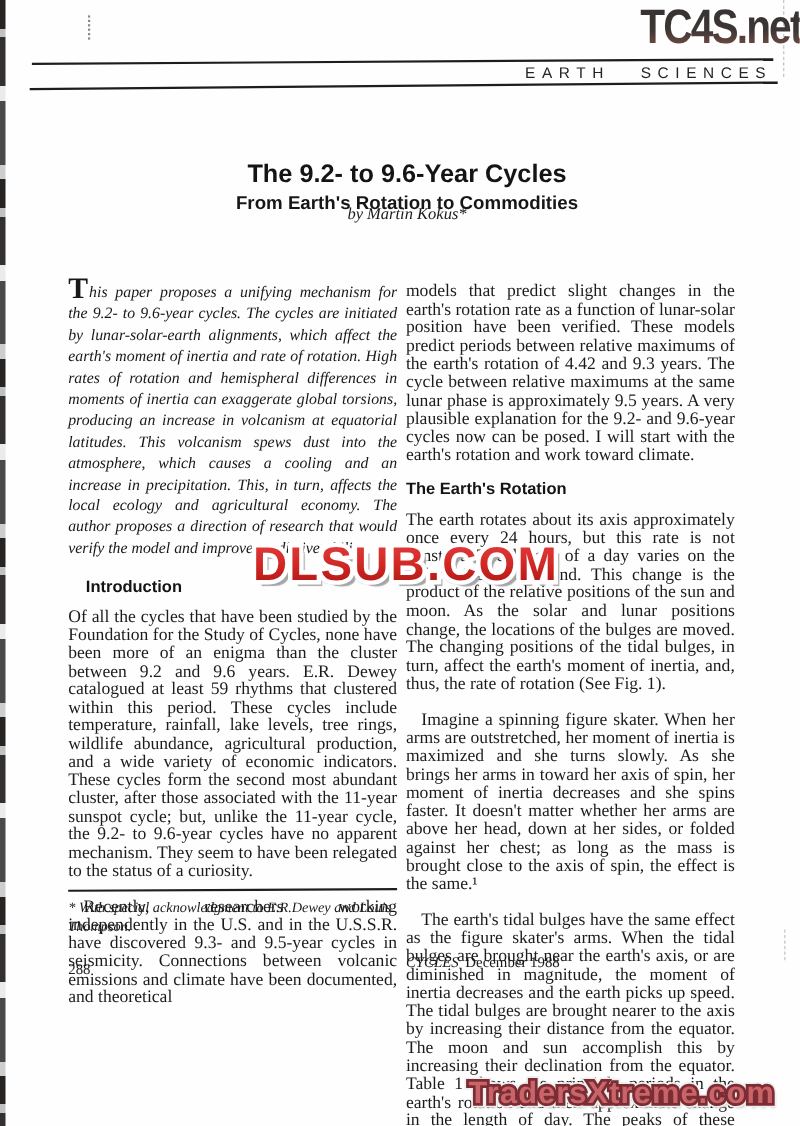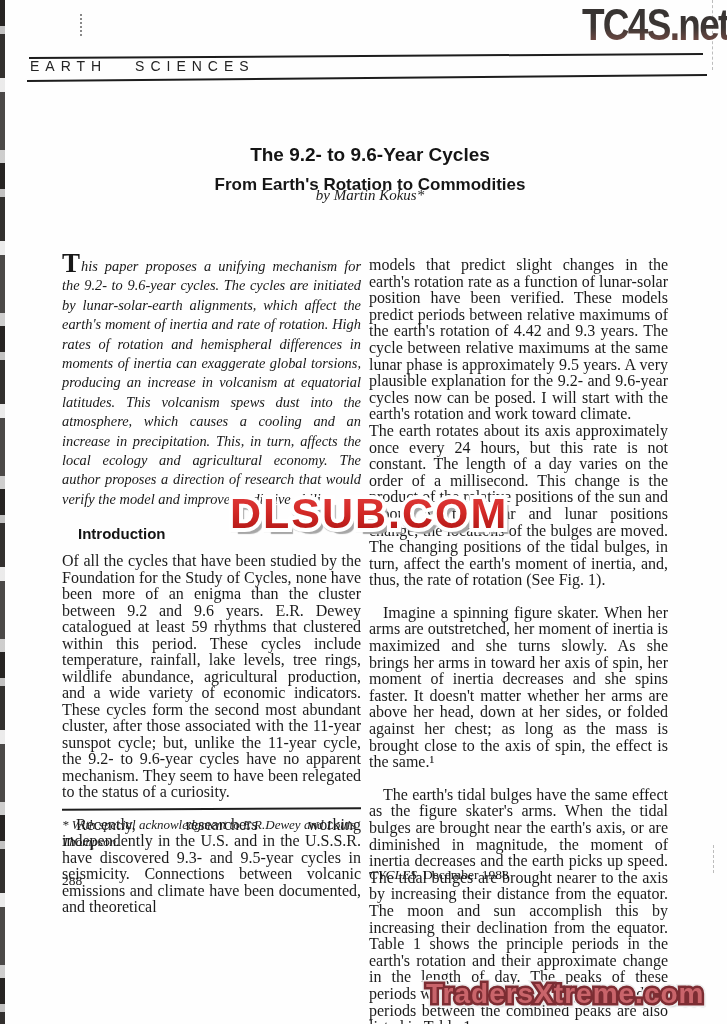--- a/index.html
+++ b/index.html
@@ -21,21 +21,21 @@
     border-left:2px dotted rgba(40,40,40,.55);}
   .speck-b{position:absolute;left:712px;top:0px;width:2px;height:70px;
     border-left:1px dashed rgba(40,40,40,.3);}
   .speck-c{position:absolute;left:713px;top:845px;width:2px;height:28px;
     border-left:1px dashed rgba(40,40,40,.3);}
   
   .rule{position:absolute;background:#1d1d1d;height:2px;}
   .rule-1{left:29px;top:55px;width:674px;transform:rotate(-.35deg);}
   .rule-2{left:27px;top:77px;width:680px;transform:rotate(-.5deg);}
   .section-label{
-    position:absolute;left:30px;top:58px;width:672px;text-align:left;
+    position:absolute;left:30px;top:58px;width:672px;text-align:right;
     font-family:"Liberation Sans", sans-serif;font-size:14px;color:#242424;
     letter-spacing:6px;word-spacing:18px;
   }
   
   .wm-tc4s{
     position:absolute;right:-2px;top:0px;
     font-family:"Liberation Sans", sans-serif;font-weight:bold;
     font-size:44px;letter-spacing:-2px;
     transform:scaleX(.84);transform-origin:right top;
     color:#3b3330;
@@ -61,21 +61,21 @@
   }
   .wm-traders{left:426px;top:978px;font-size:28px;letter-spacing:1px;}
   .wm-traders .back{color:#f2f2f2;-webkit-text-stroke:8px #efefef;
     text-shadow:3px 4px 2px #c7c7c7;}
   .wm-traders .mid{color:#7c2d33;-webkit-text-stroke:5px #7c2d33;}
   .wm-traders .front{color:#c9646a;}
   
   .title{
     position:absolute;left:40px;top:144px;width:660px;text-align:center;
     font-family:"Liberation Sans", sans-serif;font-weight:bold;
-    font-size:19px;color:#141414;letter-spacing:0px;
+    font-size:23px;color:#141414;letter-spacing:0px;
   }
   .subtitle{
     position:absolute;left:40px;top:175px;width:660px;text-align:center;
     font-family:"Liberation Sans", sans-serif;font-weight:bold;
     font-size:17px;color:#161616;
   }
   .byline{
     position:absolute;left:40px;top:187px;width:660px;text-align:center;
     font-style:italic;font-size:15px;color:#1a1a1a;
   }
@@ -128,20 +128,21 @@
 
 <div class="col col-left">
   <p class="abstract"><span class="lead-initial">T</span><span>his paper proposes a unifying mechanism for the 9.2- to 9.6-year cycles. The cycles are initiated by lunar-solar-earth alignments, which affect the earth's moment of inertia and rate of rotation. High rates of rotation and hemispheral differences in moments of inertia can exaggerate global torsions, producing an increase in volcanism at equatorial latitudes. This volcanism spews dust into the atmosphere, which causes a cooling and an increase in precipitation. This, in turn, affects the local ecology and agricultural economy. The author proposes a direction of research that would verify the model and improve predictive ability.</span></p>
   <div class="heading">Introduction</div>
   <p class="body-p">Of all the cycles that have been studied by the Foundation for the Study of Cycles, none have been more of an enigma than the cluster between 9.2 and 9.6 years. E.R. Dewey catalogued at least 59 rhythms that clustered within this period. These cycles include temperature, rainfall, lake levels, tree rings, wildlife abundance, agricultural production, and a wide variety of economic indicators. These cycles form the second most abundant cluster, after those associated with the 11-year sunspot cycle; but, unlike the 11-year cycle, the 9.2- to 9.6-year cycles have no apparent mechanism. They seem to have been relegated to the status of a curiosity.</p>
   <p class="body-p indent">Recently, researchers working independently in the U.S. and in the U.S.S.R. have discovered 9.3- and 9.5-year cycles in seismicity. Connections between volcanic emissions and climate have been documented, and theoretical</p>
 </div>
 
 <div class="col col-right">
   <p class="body-p">models that predict slight changes in the earth's rotation rate as a function of lunar-solar position have been verified. These models predict periods between relative maximums of the earth's rotation of 4.42 and 9.3 years. The cycle between relative maximums at the same lunar phase is approximately 9.5 years. A very plausible explanation for the 9.2- and 9.6-year cycles now can be posed. I will start with the earth's rotation and work toward climate.</p>
+  <div class="heading">The Earth's Rotation</div>
   <p class="body-p">The earth rotates about its axis approximately once every 24 hours, but this rate is not constant. The length of a day varies on the order of a millisecond. This change is the product of the relative positions of the sun and moon. As the solar and lunar positions change, the locations of the bulges are moved. The changing positions of the tidal bulges, in turn, affect the earth's moment of inertia, and, thus, the rate of rotation (See Fig. 1).</p>
   <p class="body-p indent">Imagine a spinning figure skater. When her arms are outstretched, her moment of inertia is maximized and she turns slowly. As she brings her arms in toward her axis of spin, her moment of inertia decreases and she spins faster. It doesn't matter whether her arms are above her head, down at her sides, or folded against her chest; as long as the mass is brought close to the axis of spin, the effect is the same.¹</p>
   <p class="body-p indent">The earth's tidal bulges have the same effect as the figure skater's arms. When the tidal bulges are brought near the earth's axis, or are diminished in magnitude, the moment of inertia decreases and the earth picks up speed. The tidal bulges are brought nearer to the axis by increasing their distance from the equator. The moon and sun accomplish this by increasing their declination from the equator. Table 1 shows the principle periods in the earth's rotation and their approximate change in the length of day. The peaks of these periods will occasionally add together, and the periods between the combined peaks are also listed in Table 1.</p>
 </div>
 
 <div class="footnote-block">
   <div class="footnote-rule"></div>
   <p class="footnote">* With special acknowledgment to E.R.Dewey and Louis Thompson.</p>
 </div>
 

